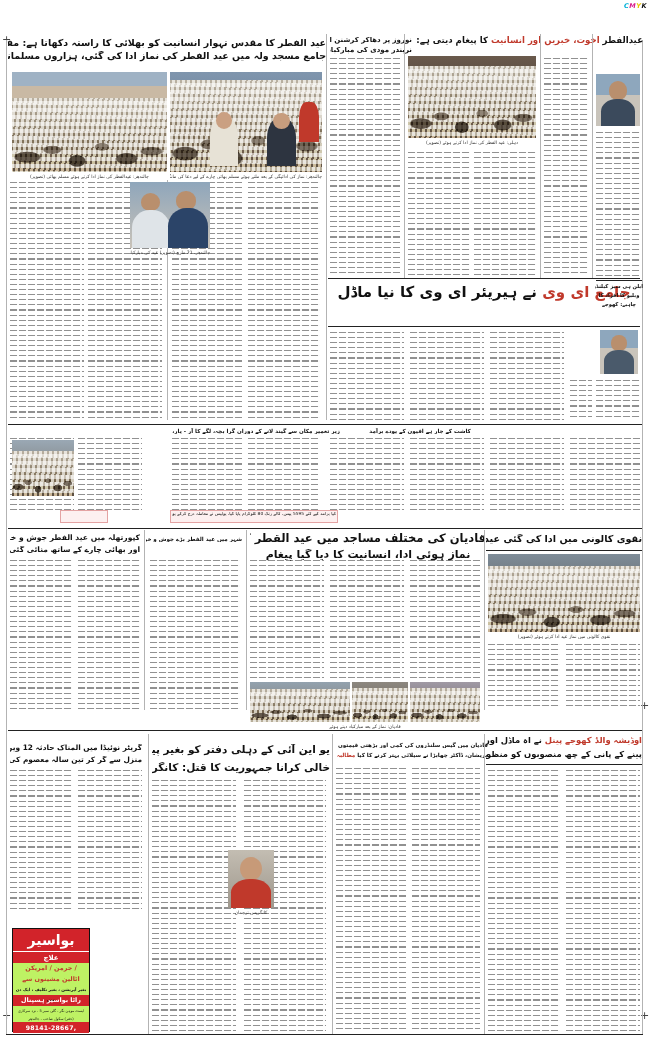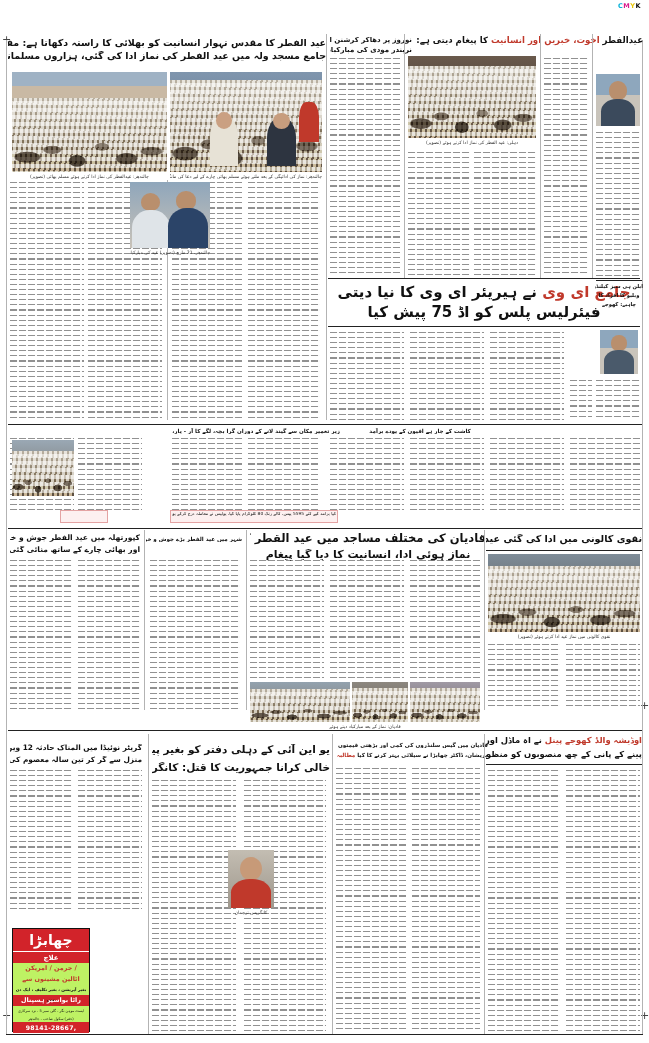--- a/index.html
+++ b/index.html
@@ -43,21 +43,21 @@
     position:absolute; right:0; top:0; height:100%;
     display:flex; align-items:center; gap:7px; font-size:8px; font-weight:bold;
     letter-spacing:.4px; color:#111;
   }
   .dot { width:5px; height:5px; border-radius:50%; background:#e8a33d; display:inline-block; }
   .pagenum {
     background:#111; color:#fff; font-size:13px; font-weight:bold;
     width:19px; height:19px; display:flex; align-items:center; justify-content:center;
     border-radius:2px;
   }
-  .cmyk { position:absolute; right:8px; top:2px; font-size:6.5px; font-weight:bold; letter-spacing:.5px;}
+  .cmyk { position:absolute; right:2px; top:2px; font-size:6.5px; font-weight:bold; letter-spacing:.5px;font-style:italic;}
   .cmyk span:nth-child(1){color:#00b0d8}
   .cmyk span:nth-child(2){color:#d81b8c}
   .cmyk span:nth-child(3){color:#e8c400}
   .cmyk span:nth-child(4){color:#111}
 
   
   .rule { position:absolute; background:#999; }
   .vrule { width:0.6px; background:#b3b3b3; }
   .hrule { height:0.6px; background:#b3b3b3; }
 
@@ -216,23 +216,22 @@
     <div class="p-head" style="left:14%;top:16%;width:24%;height:28%;"></div>
     <div class="p-body" style="left:2%;top:42%;width:48%;height:58%;background:#dfe4e8;"></div>
     <div class="p-head" style="left:58%;top:14%;width:24%;height:28%;"></div>
     <div class="p-body" style="left:48%;top:40%;width:50%;height:60%;background:#2b4468;"></div>
   </div>
   <div class="caption" style="left:130px; top:250px; width:80px;">جالندھر، 21 مارچ (تصویر) عید کی مبارکباد دیتے ہوئے</div>
 
   <div class="hrule" style="position:absolute;left:328px;top:278px;width:312px;height:1.2px;background:#222;"></div>
   <div class="hl" style="left:328px; top:284px; width:312px; font-size:15px; text-align:center;">
     <span class="accent">جامع ای وی</span>
-    <span>نے ہیریئر ای وی کا نیا دیتی</span>
-  </div>
-  <div class="hl" style="left:328px; top:304px; width:312px; font-size:15px; text-align:center;">فیئرلیس پلس کو اڈ 75 پیش کیا</div>
+    <span>نے ہیریئر ای وی کا نیا ماڈل</span>
+  </div>
   <div class="hrule" style="position:absolute;left:328px;top:326px;width:312px;height:1px;background:#222;"></div>
 
   <div class="hrule" style="position:absolute;left:596px;top:280px;width:46px;height:1px;background:#222;"></div>
   <div class="hl" style="left:595px; top:284px; width:48px; font-size:5.2px; text-align:center;">ایلن ہی سبز کیلنڈر قیمت:</div>
   <div class="hl" style="left:595px; top:293px; width:48px; font-size:5.2px; text-align:center;">ویلیو کا افراد کا</div>
   <div class="hl" style="left:595px; top:302px; width:48px; font-size:5.2px; text-align:center;">چاہیے: کھوجے</div>
 
   <div class="portrait" style="left:600px; top:330px; width:38px; height:44px;">
     <div class="p-head" style="left:30%;top:12%;width:40%;height:36%;"></div>
     <div class="p-body" style="left:10%;top:46%;width:80%;height:54%;background:#4a5a6b;"></div>
@@ -348,21 +347,21 @@
   <div class="txt" style="left:566px; top:770px; width:74px;  height:262px;"></div>
 
   <div class="portrait" style="left:228px; top:850px; width:46px; height:58px;">
     <div class="sky" style="position:absolute;inset:0;background:linear-gradient(#c3bdb2,#9e978c);"></div>
     <div class="p-head" style="left:26%;top:12%;width:48%;height:40%;background:#c79a78;"></div>
     <div class="p-body" style="left:6%;top:50%;width:88%;height:50%;background:#c0392b;"></div>
   </div>
   <div class="caption" style="left:224px; top:910px; width:54px;">کانگریس ترجمان</div>
 
   <div class="ad" style="left:12px; top:928px; width:78px; height:104px;">
-    <div class="ad-red" style="height:22px; line-height:22px; font-size:14px;">چھابڑا</div>
+    <div class="ad-red" style="height:22px; line-height:22px; font-size:14px;">بواسیر</div>
     <div class="ad-red" style="height:12px; line-height:12px; font-size:7px; border-top:1px solid #fff;">علاج</div>
     <div class="ad-yel" style="height:11px; line-height:11px; font-size:6.4px; color:#c0392b;">جرمن / امریکن /</div>
     <div class="ad-yel" style="height:11px; line-height:11px; font-size:6.4px; color:#c0392b;">اٹالین مشینوں سے</div>
     <div class="ad-yel" style="height:10px; line-height:10px; font-size:4.2px;">بغیر آپریشن ، بغیر تکلیف ، ایک دن میں</div>
     <div class="ad-red" style="height:11px; line-height:11px; font-size:6.4px;">راٹا بواسیر ہسپتال</div>
     <div class="ad-yel" style="height:16px; line-height:8px; font-size:3.6px; font-weight:normal; padding:1px 2px;">ایسٹ موہن نگر ، گلی نمبر 5 ، نزد سرکاری (دفتر) سکول صاحب ، جالندھر</div>
     <div class="ad-phone" style="height:11px; line-height:11px;">98141-28667, 98554-21467</div>
   </div>
 
   <div class="hrule" style="position:absolute;left:6px;top:1034px;width:637px;height:1px;background:#222;"></div>

